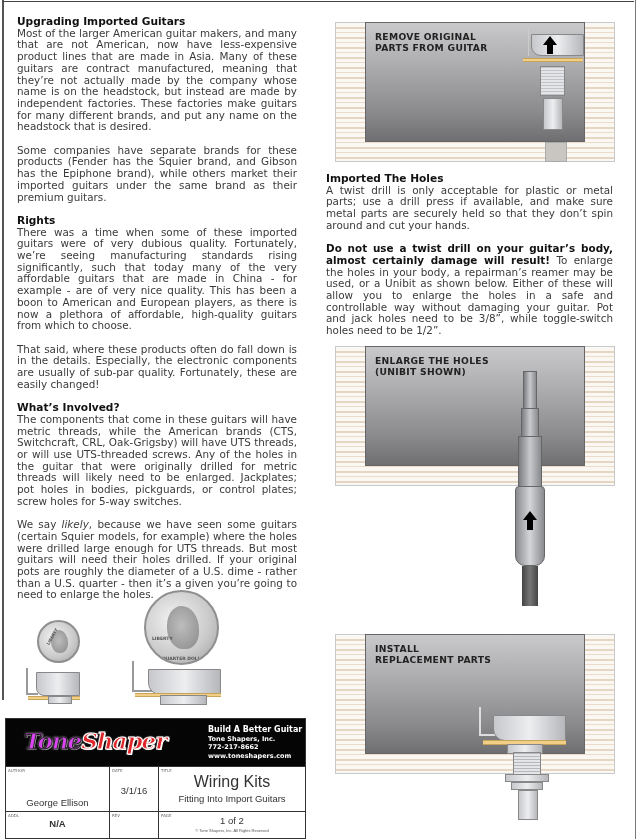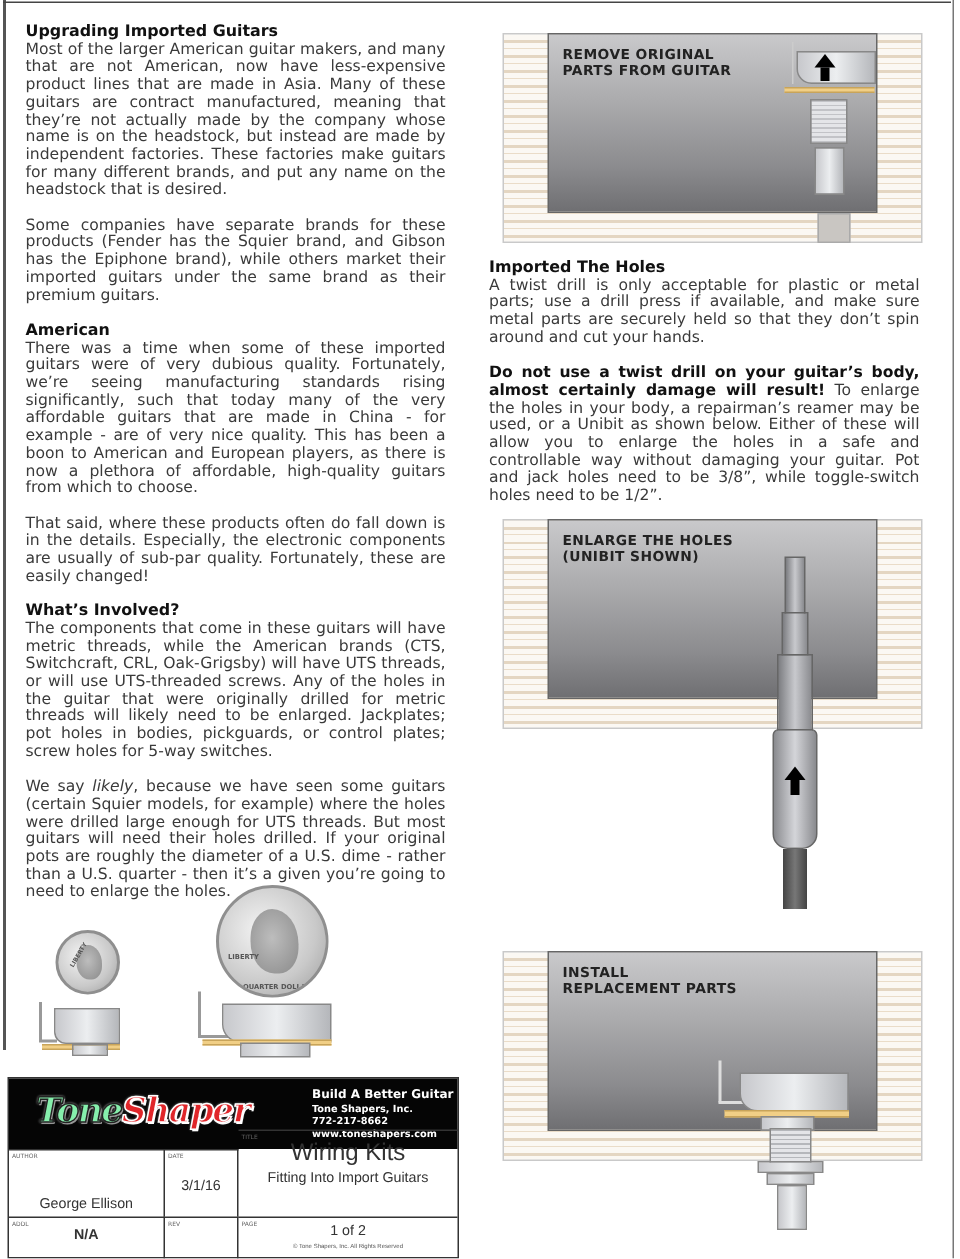--- a/index.html
+++ b/index.html
@@ -39,21 +39,21 @@
 
   
   .coin { position:absolute; border-radius:50%; background:radial-gradient(circle at 40% 40%, #f4f4f4, #c9c9c9 60%, #9c9c9c 100%); border:2px solid #8f8f8f; box-sizing:border-box; overflow:hidden; }
   .coin .profile { position:absolute; width:45%; height:60%; left:30%; top:20%; background:radial-gradient(ellipse at 45% 45%, #bdbdbd, #8a8a8a); border-radius:45% 55% 40% 50%; }
   .coin-text { position:absolute; font-size:6px; color:#555; font-weight:bold; white-space:nowrap; }
 
   
   .tb { position:absolute; left:5px; top:718px; width:301px; height:121px; border:1px solid #333; box-sizing:border-box; background:#fff; }
   .tb-banner { position:absolute; left:0; top:0; width:299px; height:47px; background:#050505; }
   .logo { position:absolute; left:18px; top:8px; font-family:"DejaVu Serif", serif; font-weight:bold; font-style:italic; font-size:23px; letter-spacing:-1px; }
-  .logo .tone { color:#86efac; text-shadow:0 0 2px #fff, 1px 1px 0 #888; -webkit-text-stroke:1px #222; }
+  .logo .tone { color:#d946ef; text-shadow:0 0 2px #fff, 1px 1px 0 #888; -webkit-text-stroke:1px #222; }
   .logo .shaper { color:#e0262a; text-shadow:0 0 2px #fff, 1px 1px 0 #fff; -webkit-text-stroke:1px #fff; }
   .tb-info { position:absolute; left:202px; top:6px; color:#fff; font-size:6.5px; line-height:8.4px; font-weight:bold; }
   .tb-info .tag { font-size:8px; line-height:10px; }
   .cell { position:absolute; border-right:1px solid #333; border-top:1px solid #333; box-sizing:border-box; }
   .cell-lbl { position:absolute; left:2px; top:1px; font-size:4px; color:#666; text-transform:uppercase; }
   .cell-val { position:absolute; left:0; right:0; text-align:center; color:#333; font-family:"Liberation Sans", sans-serif; }
 </style>
 </head>
 <body>
 
@@ -61,21 +61,21 @@
 <div class="right-rule"></div>
 <div style="position:absolute;left:2px;top:1px;width:632px;height:1px;background:#444;"></div>
 
 <div class="col-left">
   <div>
     <p class="sec-title">Upgrading Imported Guitars</p>
     <p class="para">Most of the larger American guitar makers, and many that are not American, now have less-expensive product lines that are made in Asia. Many of these guitars are contract manufactured, meaning that they’re not actually made by the company whose name is on the headstock, but instead are made by independent factories. These factories make guitars for many different brands, and put any name on the headstock that is desired.</p>
     <p class="para">Some companies have separate brands for these products (Fender has the Squier brand, and Gibson has the Epiphone brand), while others market their imported guitars under the same brand as their premium guitars.</p>
   </div>
   <div>
-    <p class="sec-title">American</p>
+    <p class="sec-title">Rights</p>
     <p class="para">There was a time when some of these imported guitars were of very dubious quality. Fortunately, we’re seeing manufacturing standards rising significantly, such that today many of the very affordable guitars that are made in China - for example - are of very nice quality. This has been a boon to American and European players, as there is now a plethora of affordable, high-quality guitars from which to choose.</p>
     <p class="para">That said, where these products often do fall down is in the details. Especially, the electronic components are usually of sub-par quality. Fortunately, these are easily changed!</p>
   </div>
   <div>
     <p class="sec-title">What’s Involved?</p>
     <p class="para">The components that come in these guitars will have metric threads, while the American brands (CTS, Switchcraft, CRL, Oak-Grigsby) will have UTS threads, or will use UTS-threaded screws. Any of the holes in the guitar that were originally drilled for metric threads will likely need to be enlarged. Jackplates; pot holes in bodies, pickguards, or control plates; screw holes for 5-way switches.</p>
     <p class="para"><span>We say </span><em>likely</em><span>, because we have seen some guitars (certain Squier models, for example) where the holes were drilled large enough for UTS threads. But most guitars will need their holes drilled. If your original pots are roughly the diameter of a U.S. dime - rather than a U.S. quarter - then it’s a given you’re going to need to enlarge the holes.</span></p>
   </div>
 </div>
 
@@ -190,21 +190,21 @@
   </div>
 
   <div class="cell" style="left:0;top:47px;width:104px;height:45px;">
     <span class="cell-lbl">AUTHOR</span>
     <span class="cell-val" style="top:30px;font-size:9.5px;">George Ellison</span>
   </div>
   <div class="cell" style="left:104px;top:47px;width:49px;height:45px;">
     <span class="cell-lbl">DATE</span>
     <span class="cell-val" style="top:18px;font-size:9.5px;">3/1/16</span>
   </div>
-  <div class="cell" style="left:153px;top:34px;width:146px;height:45px;border-right:none;">
+  <div class="cell" style="left:153px;top:47px;width:146px;height:45px;border-right:none;">
     <span class="cell-lbl">TITLE</span>
     <span class="cell-val" style="top:6px;font-size:16px;">Wiring Kits</span>
     <span class="cell-val" style="top:26px;font-size:9.5px;">Fitting Into Import Guitars</span>
   </div>
 
   <div class="cell" style="left:0;top:92px;width:104px;height:28px;">
     <span class="cell-lbl">ADDL</span>
     <span class="cell-val" style="top:6px;font-size:9.5px;font-weight:bold;">N/A</span>
   </div>
   <div class="cell" style="left:104px;top:92px;width:49px;height:28px;">

